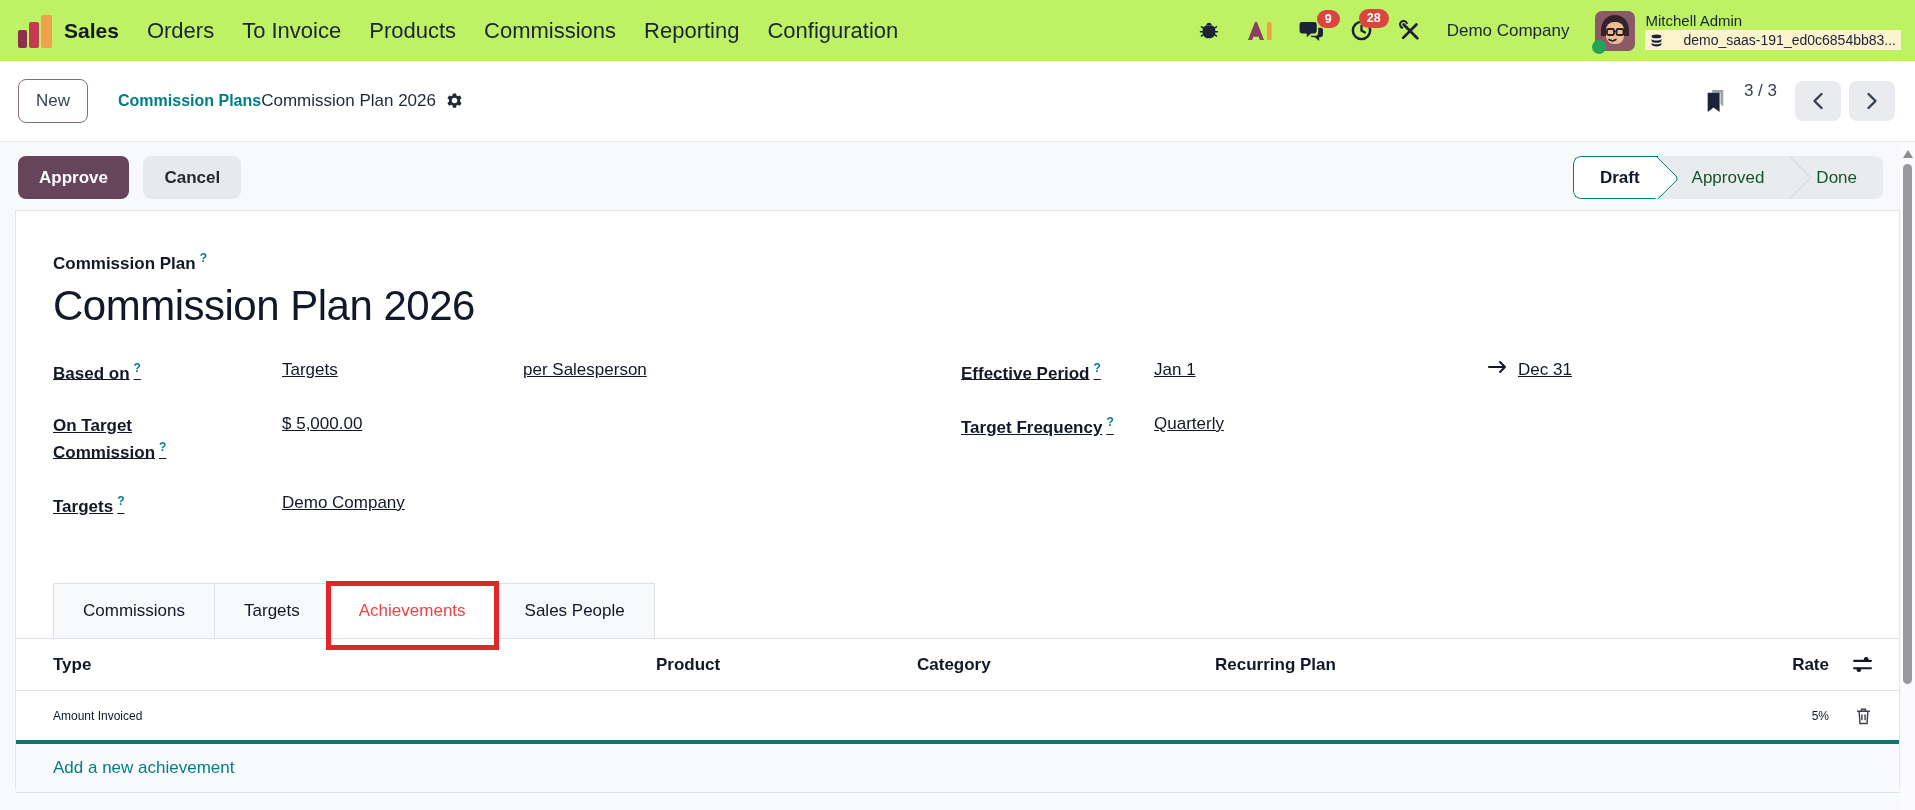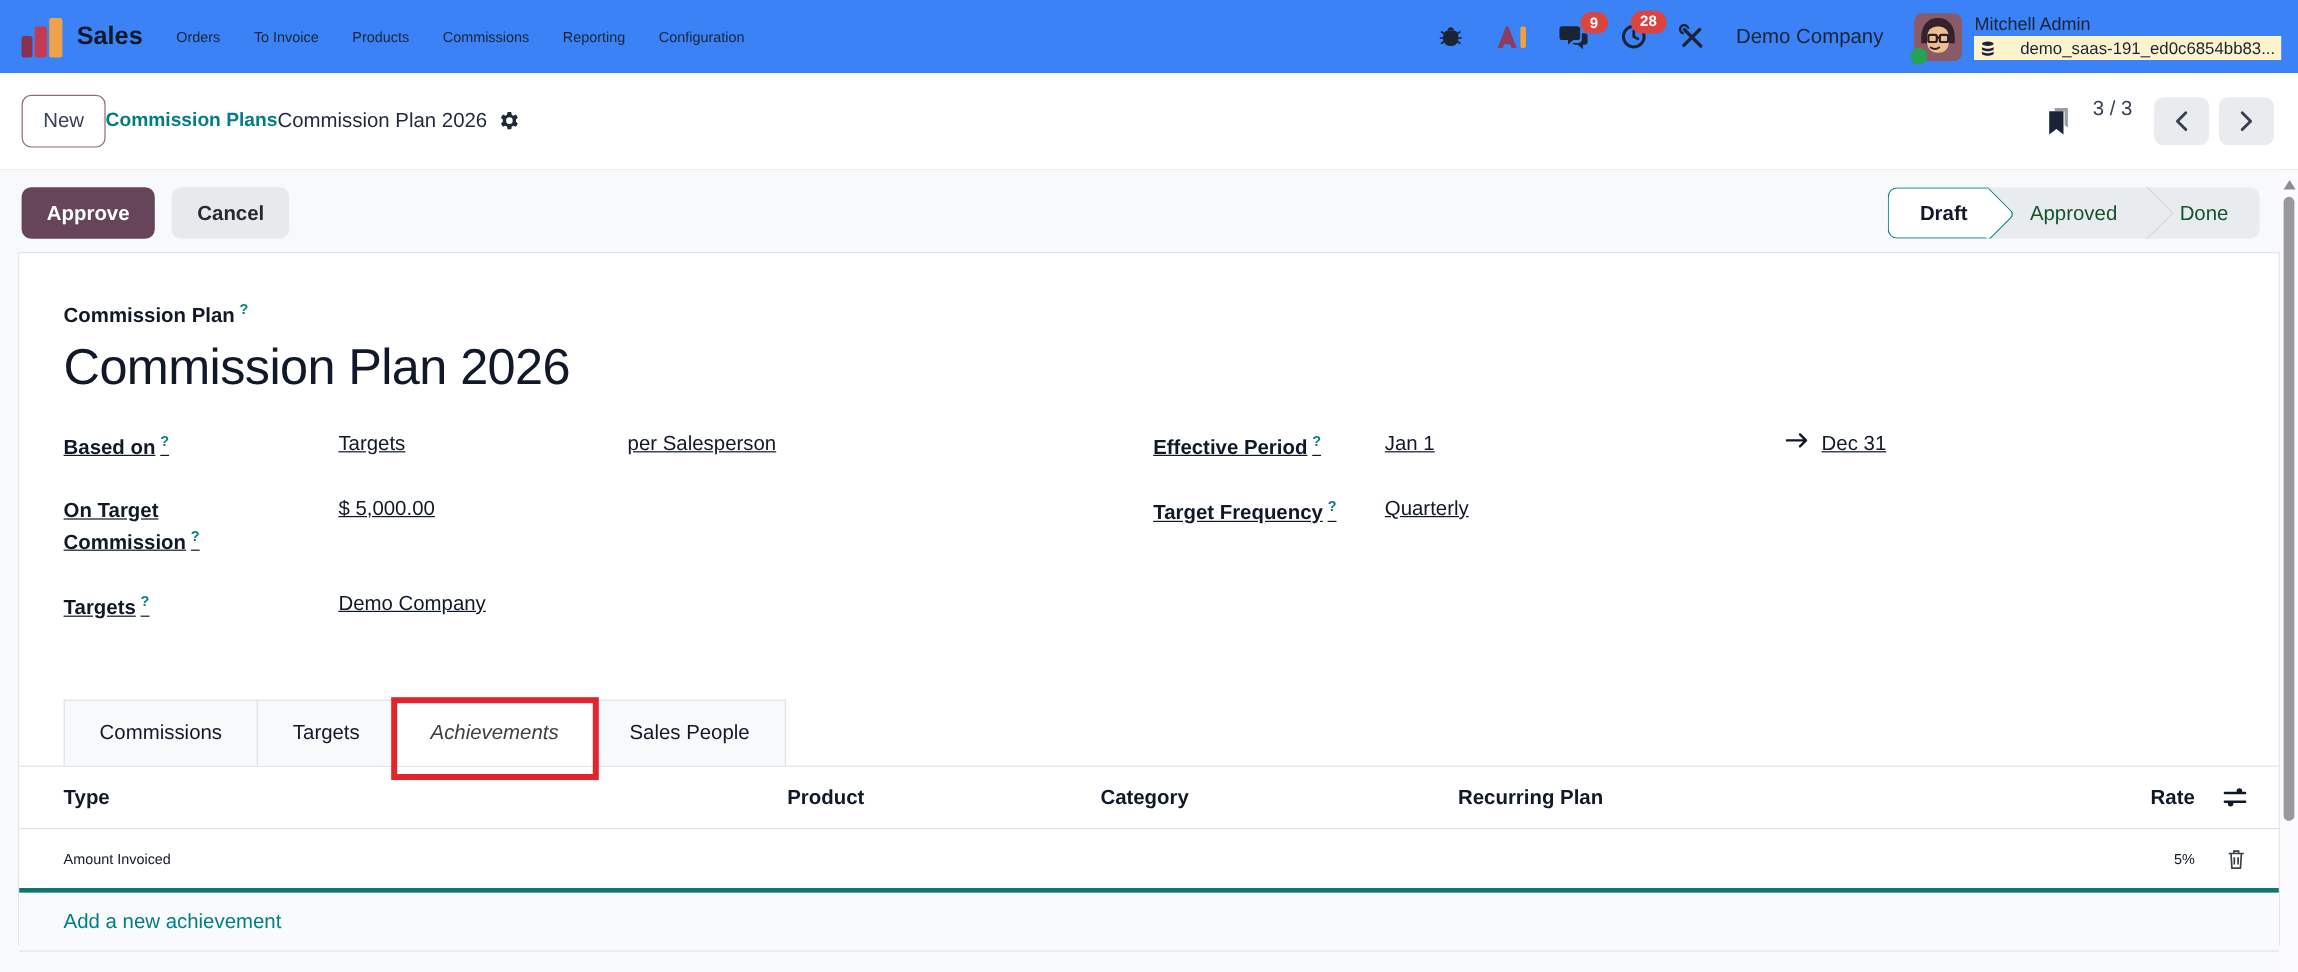--- a/index.html
+++ b/index.html
@@ -1,43 +1,43 @@
 <!DOCTYPE html>
 <html><head>
 <meta charset="utf-8">
 <style>
   * { box-sizing: border-box; margin: 0; padding: 0; }
   body { width: 1915px; height: 810px; font-family: "Liberation Sans", sans-serif; color: #111827; background: #fff; overflow: hidden; }
   .page { position: relative; width: 1915px; height: 810px; }
 
   
-  .navbar { height: 61px; display: flex; align-items: center; justify-content: space-between; padding: 0 14px 0 18px; background: #3b82f6; }
+  .navbar { height: 61px; display: flex; align-items: center; justify-content: space-between; padding: 0 14px 0 18px; background: #bef264; }
   .nav-left { display: flex; align-items: center; gap: 28px; }
   .brand { display: flex; align-items: center; gap: 12px; }
   .app-icon { width: 34px; height: 34px; display: flex; align-items: flex-end; justify-content: center; gap: 2px; }
   .app-icon .b1 { width: 9px; height: 18px; background: #8d3050; border-radius: 2px; }
   .app-icon .b2 { width: 10px; height: 26px; background: #c43a50; border-radius: 2px; }
   .app-icon .b3 { width: 11px; height: 33px; background: #f0a14b; border-radius: 2px; }
   .app-name { font-size: 21px; font-weight: 700; color: #111827; }
-  .nav-item { font-size: 12px; color: #1b2437; cursor: pointer; }
+  .nav-item { font-size: 22px; color: #1b2437; cursor: pointer; }
   .nav-right { display: flex; align-items: center; gap: 26px; }
   .icon-btn { position: relative; color: #1b2437; display: flex; align-items: center; cursor: pointer; }
   .badge { position: absolute; top: -10px; right: -16px; background: #dc4440; color: #fff; border-radius: 11px; font-size: 12.5px; font-weight: 700; padding: 3px 8px; line-height: 1; }
   .company-name { font-size: 17px; color: #1b2437; }
   .user-block { display: flex; align-items: center; gap: 10px; }
   .avatar-wrap { position: relative; width: 40px; height: 40px; }
   .avatar { width: 40px; height: 40px; border-radius: 7px; overflow: hidden; display: block; }
   .status-dot { position: absolute; left: -3px; bottom: -3px; width: 14px; height: 14px; background: #23a455; border-radius: 50%; }
   .user-text { display: flex; flex-direction: column; line-height: 1.3; }
   .user-name { font-size: 15px; color: #1b2437; }
   .db-pill { display: flex; align-items: center; gap: 20px; background: #fdf3cd; font-size: 14px; color: #1b2437; padding: 1px 5px; }
 
   
   .breadcrumb-bar { height: 81px; display: flex; align-items: center; justify-content: space-between; padding: 0 20px 0 18px; background: #fff; border-bottom: 1px solid #e7e9ed; }
-  .bc-left { display: flex; align-items: center; gap: 0; }
+  .bc-left { display: flex; align-items: center; gap: 30px; }
   .new-btn { height: 44px; padding: 0 17px; border: 1px solid #8c6b80; border-radius: 8px; background: #fff; font-size: 17px; color: #374151; font-family: inherit; cursor: pointer; }
   .bc-text { display: flex; flex-direction: row; justify-content: center; line-height: 1.35; }
   .bc-parent { color: #017e84; font-weight: 700; font-size: 16px; text-decoration: none; cursor: pointer; }
   .bc-current { display: flex; align-items: center; gap: 9px; font-size: 17px; color: #1f2937; }
   .gear { color: #1f2937; display: flex; cursor: pointer; }
   .bc-right { display: flex; gap: 18px; }
   .pager-count { font-size: 17px; color: #374151; }
   .pager-btns { display: flex; gap: 8px; }
   .pager-btn { width: 46px; height: 40px; border-radius: 8px; background: #e9ebee; border: none; display: flex; align-items: center; justify-content: center; color: #374151; cursor: pointer; }
 
@@ -71,21 +71,21 @@
   .flabel-r { width: 193px; flex: none; font-weight: 700; color: #111827; line-height: 1.45; }
   .fvalue { color: #111827; }
   .fv-w { width: 241px; flex: none; }
   .fv-period { width: 334px; flex: none; }
   .arrow-right { color: #111827; display: flex; align-items: center; margin-right: 10px; }
 
   
   .tabs-row { display: flex; margin-top: 36px; padding-left: 37px; border-bottom: 1px solid #dee2e6; position: relative; }
   .tab { height: 55px; display: flex; align-items: center; padding: 0 29px; font-size: 17px; color: #111827; background: #f8f9fa; border: 1px solid #dee2e6; border-bottom: none; margin-bottom: 0; cursor: pointer; }
   .tab + .tab { margin-left: -1px; }
-  .tab.active { background: #fff; color: #404040; position: relative; font-style: italic; }
+  .tab.active { background: #fff; color: #ef4444; position: relative; }
   .annotation-box { position: absolute; left: -4px; right: -4px; top: -3px; bottom: -12px; border: 5px solid #e3242b; z-index: 6; pointer-events: none; }
 
   
   .thead, .trow { display: flex; align-items: center; padding: 0 26px 0 37px; }
   .thead { height: 52px; font-weight: 700; font-size: 17px; border-bottom: 1px solid #dee2e6; }
   .trow { height: 53px; font-size: 12px; border-bottom: 4px solid #0f766e; }
   .c-type { width: 603px; flex: none; }
   .c-product { width: 261px; flex: none; }
   .c-category { width: 298px; flex: none; }
   .c-recurring { width: 560px; flex: none; }

